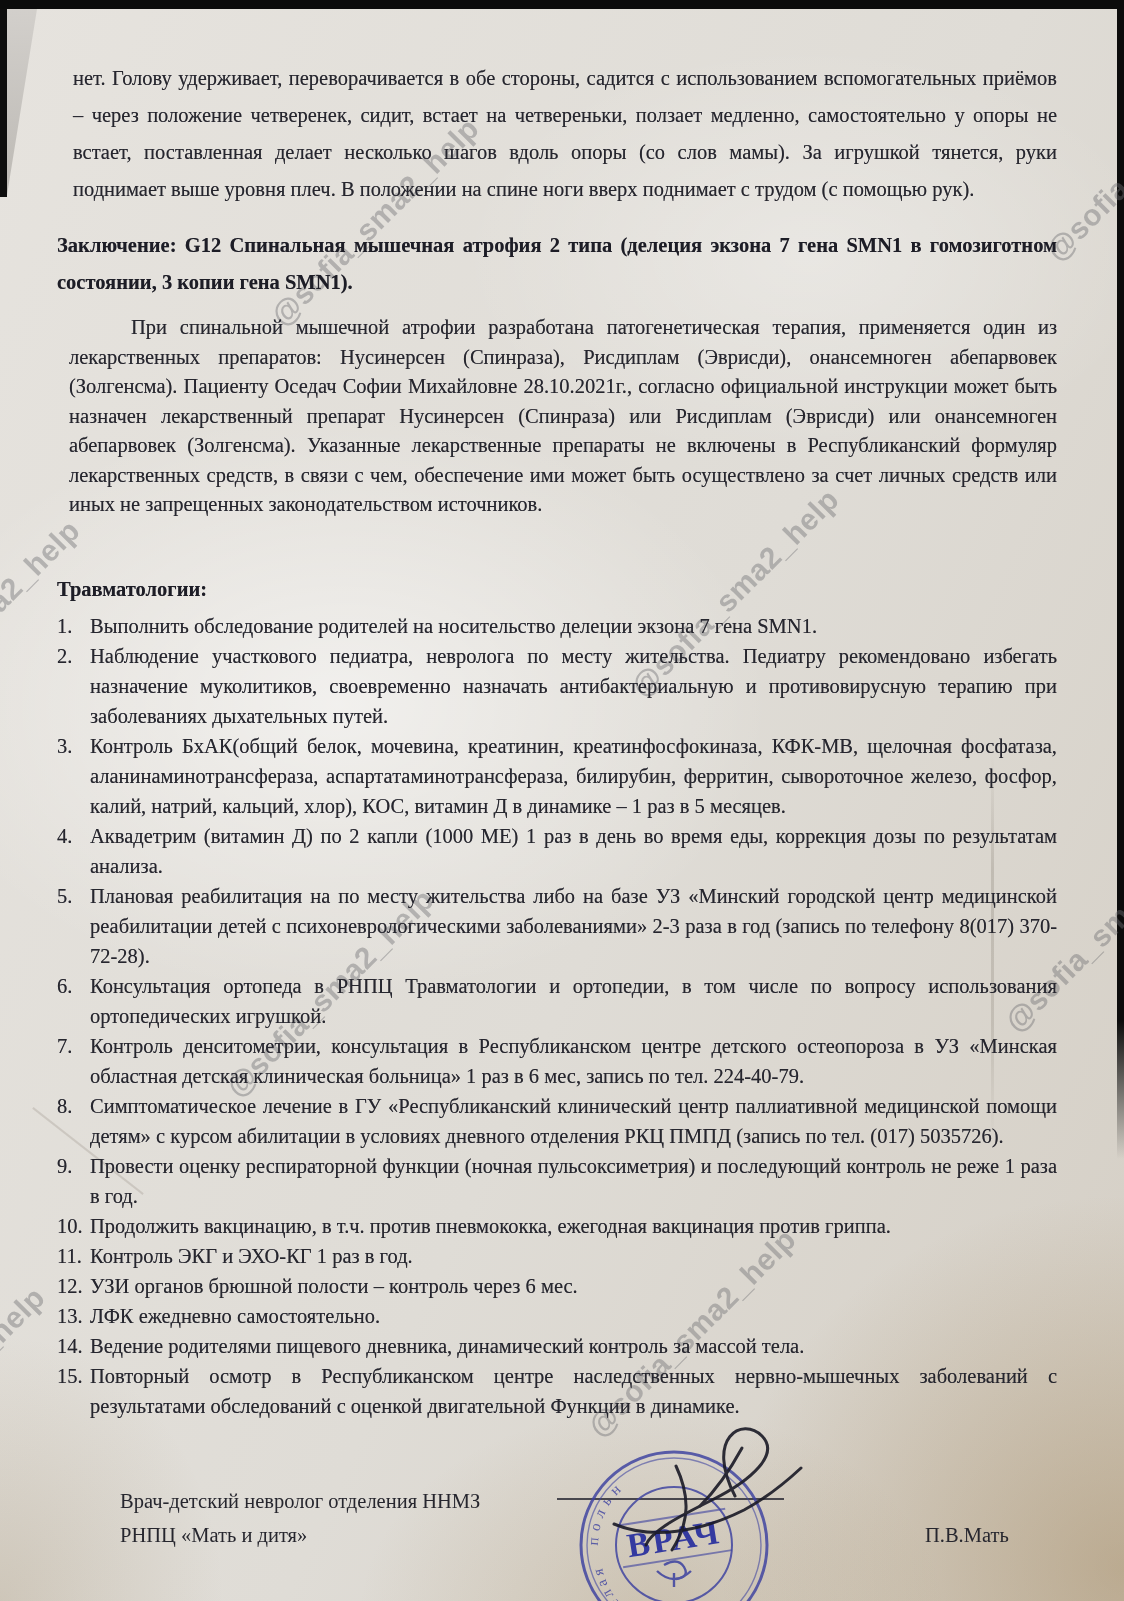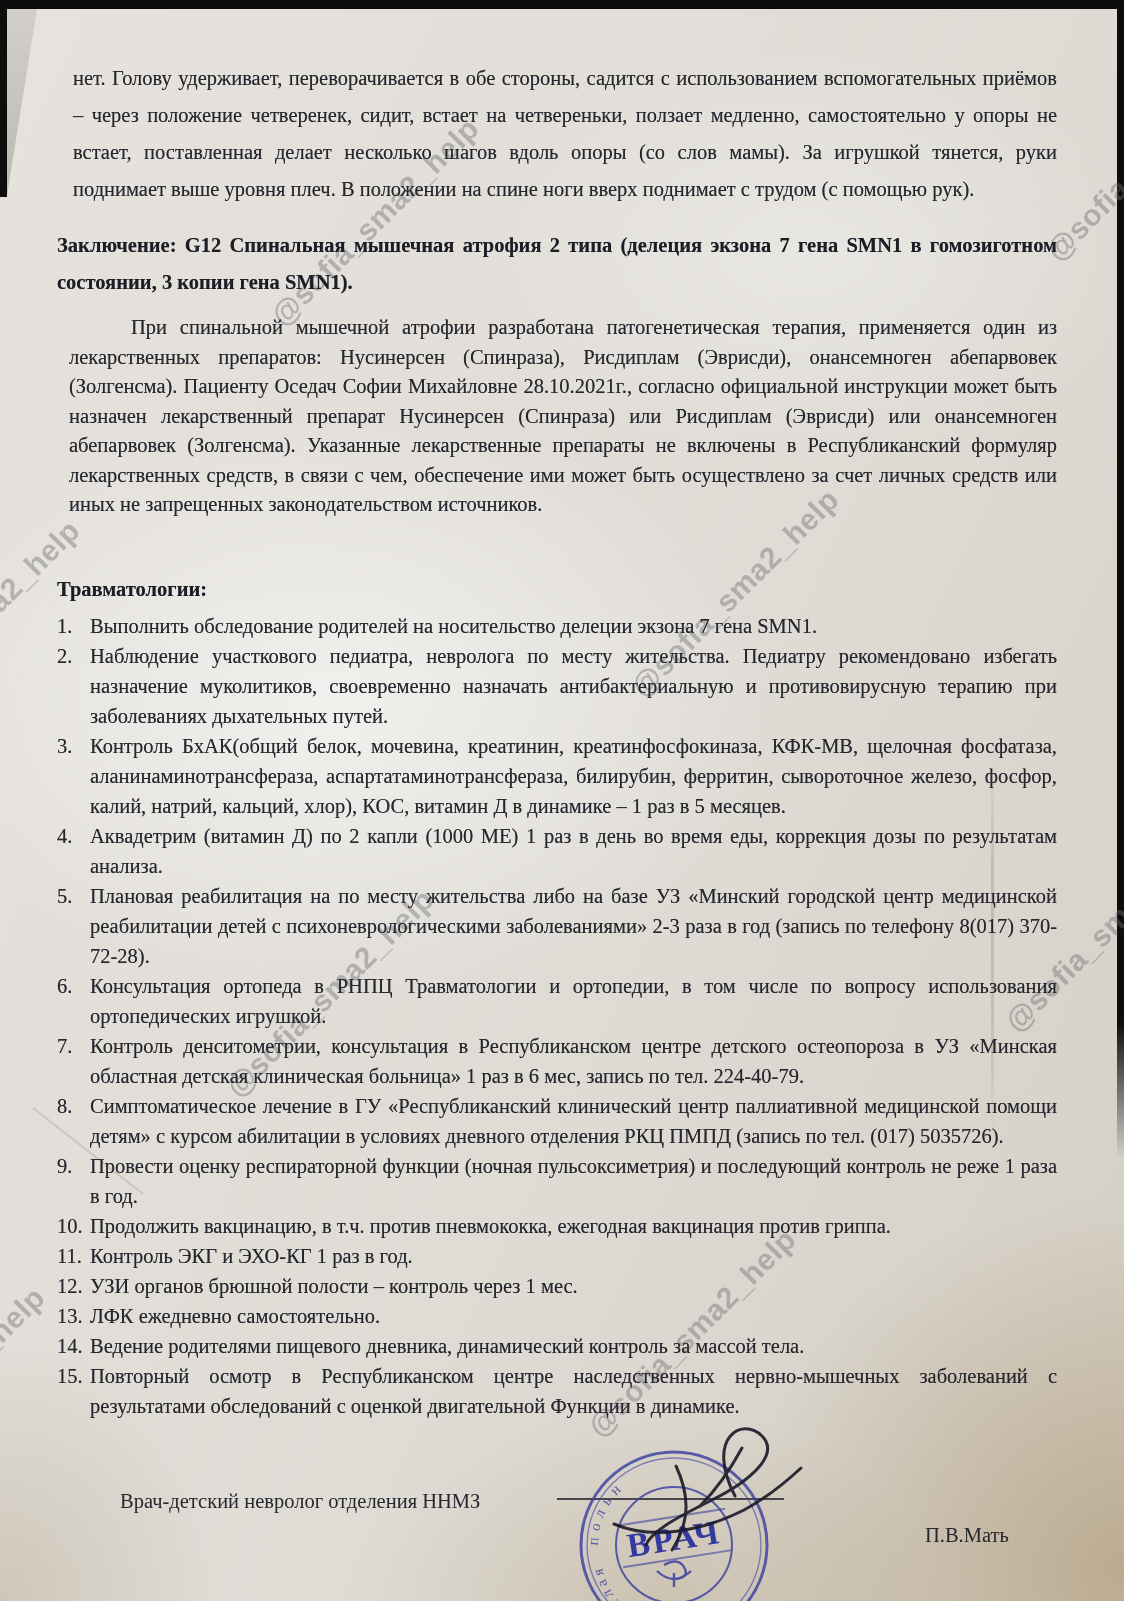--- a/index.html
+++ b/index.html
@@ -81,29 +81,30 @@
       <li>Наблюдение участкового педиатра, невролога по месту жительства. Педиатру рекомендовано избегать назначение муколитиков, своевременно назначать антибактериальную и противовирусную терапию при заболеваниях дыхательных путей.</li>
       <li>Контроль БхАК(общий белок, мочевина, креатинин, креатинфосфокиназа, КФК-МВ, щелочная фосфатаза,  аланинаминотрансфераза, аспартатаминотрансфераза, билирубин, ферритин, сывороточное железо, фосфор, калий, натрий, кальций, хлор), КОС, витамин Д в динамике – 1 раз в 5 месяцев.</li>
       <li>Аквадетрим (витамин Д) по 2 капли (1000 МЕ) 1 раз в день во время еды, коррекция дозы по результатам анализа.</li>
       <li>Плановая реабилитация на по месту жительства либо на базе УЗ «Минский городской центр медицинской реабилитации детей с психоневрологическими заболеваниями» 2-3 раза в год (запись по телефону 8(017) 370-72-28).</li>
       <li>Консультация ортопеда в РНПЦ Травматологии и ортопедии, в том числе по вопросу использования ортопедических игрушкой.</li>
       <li>Контроль денситометрии, консультация в Республиканском центре детского остеопороза в УЗ «Минская областная детская клиническая больница» 1 раз в 6 мес, запись по тел. 224-40-79.</li>
       <li>Симптоматическое лечение в ГУ «Республиканский клинический центр паллиативной медицинской помощи детям» с курсом абилитации в условиях дневного отделения РКЦ ПМПД (запись по тел. (017) 5035726).</li>
       <li>Провести оценку респираторной функции (ночная пульсоксиметрия) и последующий контроль не реже 1 раза в год.</li>
       <li>Продолжить вакцинацию, в т.ч. против пневмококка, ежегодная вакцинация против гриппа.</li>
       <li>Контроль ЭКГ и ЭХО-КГ 1 раз в год.</li>
-      <li>УЗИ органов брюшной полости – контроль через 1 мес.</li>
+      <li>УЗИ органов брюшной полости – контроль через 6 мес.</li>
       <li>ЛФК ежедневно самостоятельно.</li>
       <li>Ведение родителями пищевого дневника, динамический контроль за массой тела.</li>
       <li>Повторный осмотр в Республиканском центре наследственных нервно-мышечных заболеваний с результатами обследований с оценкой двигательной Функции в динамике.</li>
     </ol>
   </div>
 
   <div class="sig-block">
     <div>Врач-детский невролог отделения ННМЗ</div>
+    <div>РНПЦ «Мать и дитя»</div>
     <div class="sig-name">П.В.Мать</div>
   </div>
   <div class="sig-line"></div>
 
   <svg class="stamp-svg" width="206" height="160" viewBox="0 0 206 160" style="overflow:visible">
     <g stroke="#3c41a0" fill="none" opacity="0.82">
       <circle cx="103" cy="104" r="93" stroke-width="3"></circle>
       <circle cx="103" cy="104" r="87" stroke-width="1.4" opacity="0.7"></circle>
       <circle cx="103" cy="104" r="58" stroke-width="2"></circle>
     </g>

